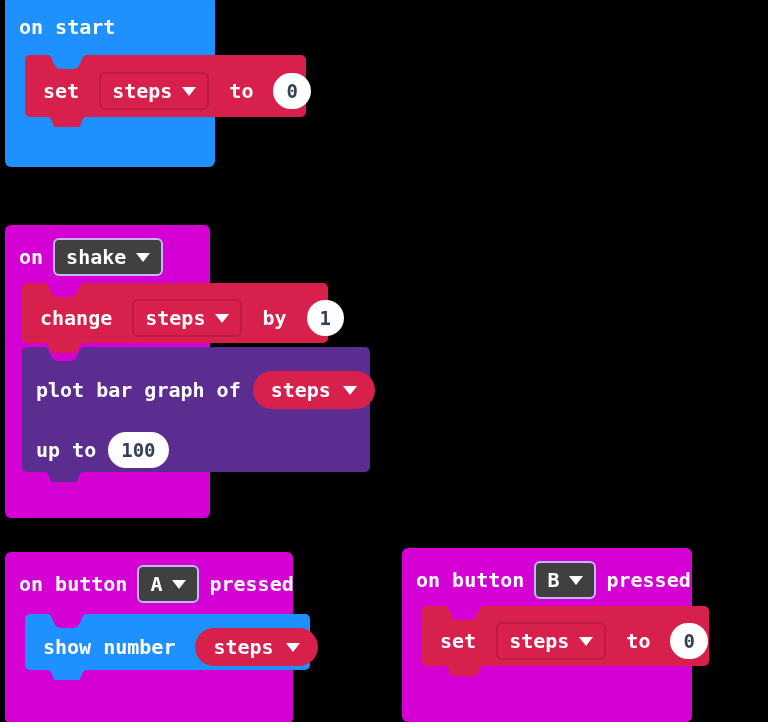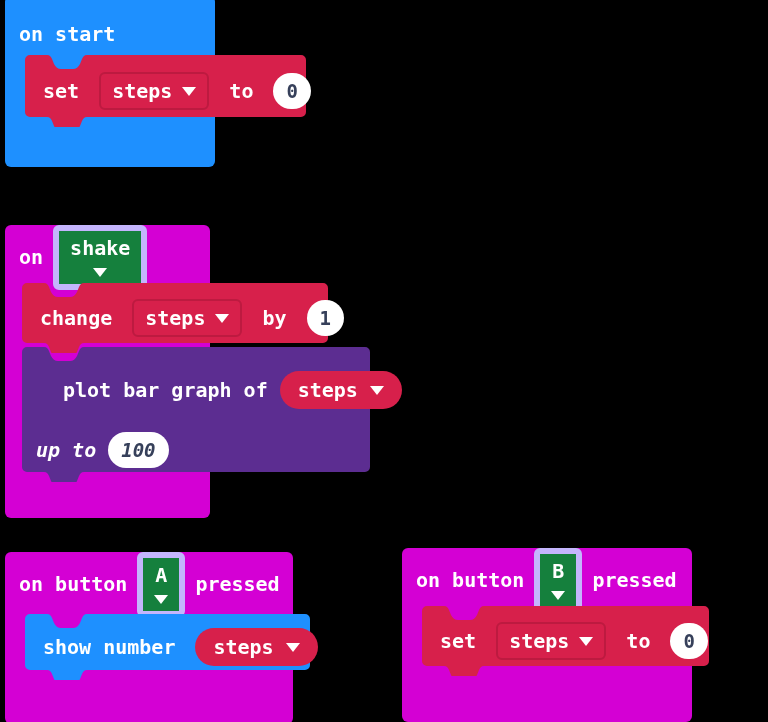--- a/index.html
+++ b/index.html
@@ -92,23 +92,22 @@
     gap: 10px;
     border-radius: 6px;
     padding: 7px 11px;
     box-sizing: border-box;
   }
   .dropdown-field.on-red {
     background: #d7204b;
     border: 2px solid #bd1a40;
   }
   .dropdown-field.on-magenta {
-    background: #15803d;
-    border: 6px solid #c4b5fd;
-    flex-direction: column;
+    background: #404040;
+    border: 2px solid #c4b5fd;
   }
 
   
   .reporter {
     display: inline-flex;
     align-items: center;
     gap: 12px;
     background: #d7204b;
     border-radius: 999px;
     padding: 9px 18px;
@@ -144,21 +143,21 @@
 </style>
 </head>
 <body>
 
 <div class="canvas">
 
   <div class="stack" style="left:5px; top:-4px; width:300px; height:175px;">
 
     <div class="event-block blue" style="left:0; top:0; width:210px; height:171px;"></div>
 
-    <div class="event-header" style="left:0; top:10px;">
+    <div class="event-header" style="left:0; top:3px;">
       <span class="block-label">on start</span>
     </div>
 
     <div class="stmt" style="left:20px; top:59px; width:281px; height:72px;">
       <svg width="281" height="72" viewBox="0 0 281 72">
         <path d="M0,5 a5,5 0 0 1 5,-5 h13 l4,0 c3,0 4,2 5,4 l2,5 c1.5,3 4,5 7,5 h12 c3,0 5.5,-2 7,-5 l2,-5 c1,-2 2,-4 5,-4 l4,0 h210 a5,5 0 0 1 5,5 v52 a5,5 0 0 1 -5,5 h-210 l-4,0 c-3,0 -4,2 -5,4 l-2,5 c-1.5,3 -4,5 -7,5 h-12 c-3,0 -5.5,-2 -7,-5 l-2,-5 c-1,-2 -2,-4 -5,-4 l-4,0 h-13 a5,5 0 0 1 -5,-5 z" fill="#d7204b"></path>
       </svg>
       <div class="content">
         <span class="block-label">set</span>
         <span class="dropdown-field on-red">
@@ -196,28 +195,28 @@
         <span class="block-label">by</span>
         <span class="num-field">1</span>
       </div>
     </div>
 
     <div class="stmt" style="left:17px; top:122px; width:348px; height:135px;">
       <svg width="348" height="135" viewBox="0 0 348 135">
         <path d="M0,5 a5,5 0 0 1 5,-5 h13 l4,0 c3,0 4,2 5,4 l2,5 c1.5,3 4,5 7,5 h12 c3,0 5.5,-2 7,-5 l2,-5 c1,-2 2,-4 5,-4 l4,0 h277 a5,5 0 0 1 5,5 v115 a5,5 0 0 1 -5,5 h-277 l-4,0 c-3,0 -4,2 -5,4 l-2,5 c-1.5,3 -4,5 -7,5 h-12 c-3,0 -5.5,-2 -7,-5 l-2,-5 c-1,-2 -2,-4 -5,-4 l-4,0 h-13 a5,5 0 0 1 -5,-5 z" fill="#5c2d91"></path>
       </svg>
       <div class="content two-line" style="padding-left:14px;">
-        <div class="row" style="position:absolute; left:14px; top:24px;margin-left:27px;">
+        <div class="row" style="position:absolute; left:14px; top:24px;">
           <span class="block-label">plot bar graph of</span>
           <span class="reporter">
             <span class="block-label">steps</span>
             <span class="caret"></span>
           </span>
         </div>
-        <div class="row" style="position:absolute; left:14px; top:85px;font-style:italic;">
+        <div class="row" style="position:absolute; left:14px; top:85px;">
           <span class="block-label">up to</span>
           <span class="num-field">100</span>
         </div>
       </div>
     </div>
   </div>
 
   <div class="stack" style="left:5px; top:552px; width:310px; height:172px;">
 
     <div class="event-block magenta" style="left:0; top:0; width:288px; height:172px;"></div>

